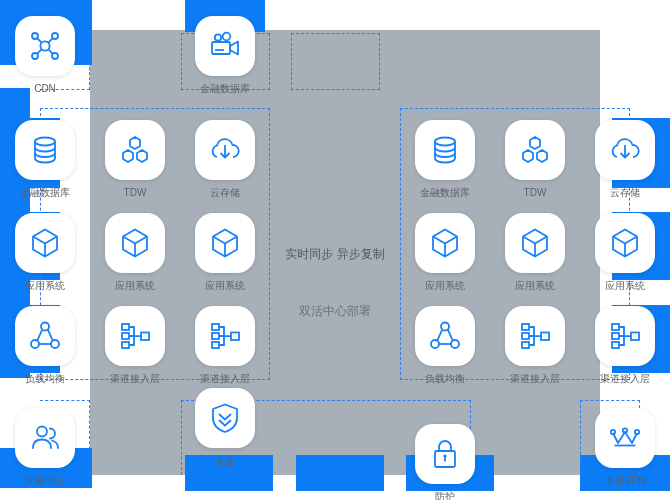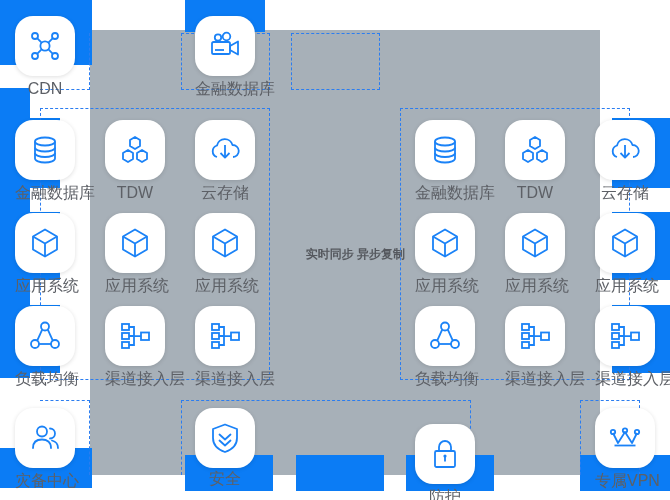--- a/index.html
+++ b/index.html
@@ -24,27 +24,27 @@
   
   .node{position:absolute;width:60px;text-align:center;}
   .tile{
     width:60px;height:60px;border-radius:18px;background:#ffffff;
     box-shadow:0 1px 4px rgba(0,0,0,0.13);
     display:flex;align-items:center;justify-content:center;
     box-sizing:border-box;
   }
   .tile svg{display:block;}
   .cap{
-    margin-top:6px;font-size:16px;color:#5d6066;line-height:13px;
+    margin-top:6px;font-size:10px;color:#5d6066;line-height:13px;
     white-space:nowrap;letter-spacing:0px;
   }
 
   .centertext{
-    position:absolute;text-align:right;font-size:12px;color:#55585e;
-    white-space:nowrap;line-height:16px;font-weight:bold;
+    position:absolute;text-align:center;font-size:12px;color:#55585e;
+    white-space:nowrap;line-height:16px;
   }
   .centertext.dim{color:#6d7076;}
 </style>
 </head>
 <body>
 
 <div id="stage">
 
   <div class="panel" style="left:90px;top:30px;width:510px;height:445px;"></div>
 
@@ -66,20 +66,21 @@
   <div class="dashbox" style="left:40px;top:33px;width:50px;height:57px;border-left:none;border-top:none;"></div>
   <div class="dashbox" style="left:181px;top:33px;width:89px;height:57px;"></div>
   <div class="dashbox" style="left:291px;top:33px;width:89px;height:57px;"></div>
   <div class="dashbox" style="left:40px;top:108px;width:230px;height:272px;"></div>
   <div class="dashbox" style="left:400px;top:108px;width:230px;height:272px;"></div>
   <div class="dashbox" style="left:40px;top:400px;width:50px;height:75px;border-left:none;border-bottom:none;"></div>
   <div class="dashbox" style="left:181px;top:400px;width:290px;height:75px;border-bottom:none;"></div>
   <div class="dashbox" style="left:580px;top:400px;width:60px;height:75px;border-bottom:none;"></div>
 
   <div class="centertext" style="left:265px;top:246px;width:140px;">实时同步   异步复制</div>
+  <div class="centertext dim" style="left:265px;top:303px;width:140px;">双活中心部署</div>
 
   <div class="node" style="left:15px;top:16px;">
     <div class="tile">
       <svg width="34" height="34" viewBox="0 0 34 34" fill="none" stroke="#1a82f7" stroke-width="1.8">
         <circle cx="17" cy="17" r="4.6"></circle>
           <circle cx="7" cy="7" r="3"></circle>
           <circle cx="27" cy="7" r="3"></circle>
         <circle cx="7" cy="27" r="3"></circle>
           <circle cx="27" cy="27" r="3"></circle>
         <line x1="9.4" y1="9.4" x2="13.8" y2="13.8"></line>
@@ -308,21 +309,21 @@
       <svg width="34" height="34" viewBox="0 0 34 34" fill="none" stroke="#1a82f7" stroke-width="1.8" stroke-linecap="round">
         <circle cx="14" cy="10.5" r="5"></circle>
         <path d="M5 27 C5 21 9 18.5 14 18.5 C19 18.5 23 21 23 27"></path>
         <path d="M22 7.5 A5 5 0 0 1 22 17.5"></path>
         <path d="M24 19.5 C28 20.5 30 23.5 30 27"></path>
       </svg>
     </div>
     <div class="cap">灾备中心</div>
   </div>
 
-  <div class="node" style="left:195px;top:408px;font-family:Liberation Mono, monospace;">
+  <div class="node" style="left:195px;top:388px;">
     <div class="tile">
       <svg width="34" height="34" viewBox="0 0 34 34" fill="none" stroke="#1a82f7" stroke-width="1.8" stroke-linejoin="round" stroke-linecap="round">
         <path d="M17 3.5 L29 8 V17 C29 24 23.5 28.8 17 31 C10.5 28.8 5 24 5 17 V8 Z"></path>
         <path d="M11.5 13.5 L17 18.5 L22.5 13.5"></path>
         <path d="M11.5 19.5 L17 24.5 L22.5 19.5"></path>
       </svg>
     </div>
     <div class="cap">安全</div>
   </div>
 

